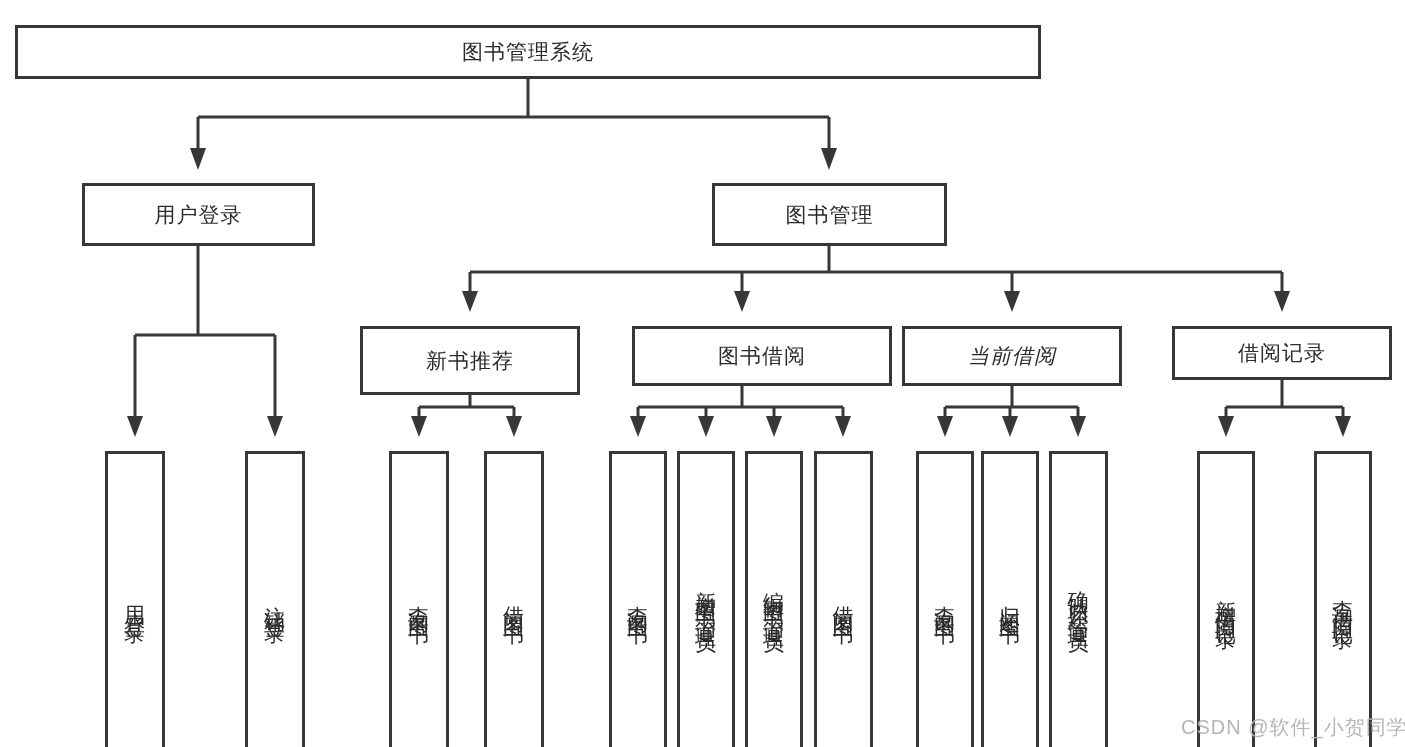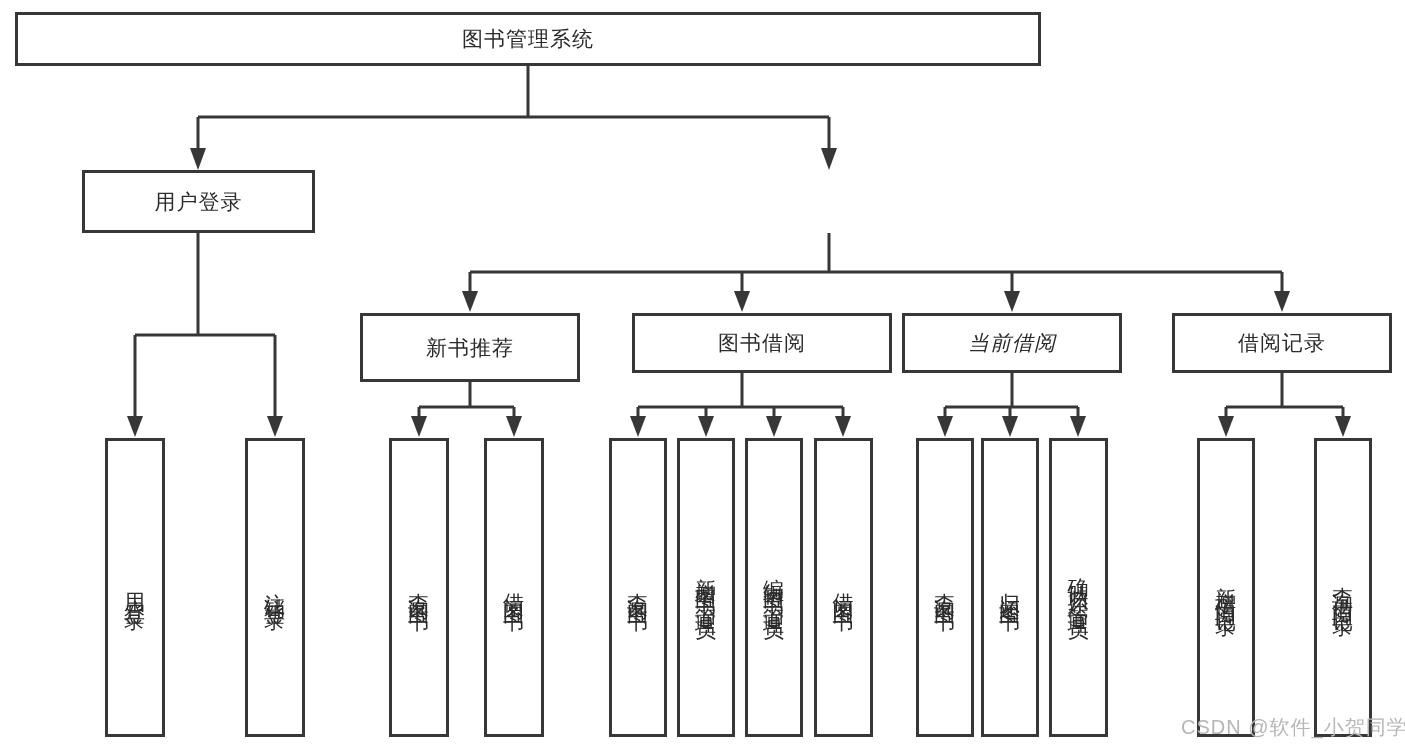--- a/index.html
+++ b/index.html
@@ -21,20 +21,21 @@
     position: absolute;
     box-sizing: border-box;
     background: #ffffff;
     border: 3px solid #373737;
     display: flex;
     align-items: center;
     justify-content: center;
     color: #2b2b2b;
     font-size: 21px;
     z-index: 2;
+    margin-top: 13px;
   }
   .box .lbl { letter-spacing: 1px; white-space: nowrap; }
   .leaf .lbl {
     writing-mode: vertical-rl;
     text-orientation: mixed;
     letter-spacing: 6px;
     line-height: 1;
     white-space: nowrap;
   }
   .watermark {
@@ -93,31 +94,34 @@
     </g>
   </svg>
 
   <div class="box" style="left:15px; top:12px; width:1026px; height:54px;">
     <span class="lbl">图书管理系统</span>
   </div>
 
   <div class="box" style="left:82px; top:170px; width:233px; height:63px;">
     <span class="lbl">用户登录</span>
   </div>
+  <div class="box" style="left:712px; top:170px; width:235px; height:63px;">
+    <span class="lbl">图书管理</span>
+  </div>
 
   <div class="box" style="left:360px; top:313px; width:220px; height:69px;">
     <span class="lbl">新书推荐</span>
   </div>
   <div class="box" style="left:632px; top:313px; width:260px; height:60px;">
     <span class="lbl">图书借阅</span>
   </div>
   <div class="box" style="left:902px; top:313px; width:220px; height:60px;font-style:italic;">
     <span class="lbl">当前借阅</span>
   </div>
-  <div class="box" style="left:1172px; top:313px; width:220px; height:60px;">
+  <div class="box" style="left:1172px; top:313px; width:220px; height:54px;">
     <span class="lbl">借阅记录</span>
   </div>
 
   <div class="box leaf" style="left:105px; top:438px; width:60px; height:299px;">
     <span class="lbl">用户登录</span>
   </div>
   <div class="box leaf" style="left:245px; top:438px; width:60px; height:299px;">
     <span class="lbl">注销登录</span>
   </div>
 

